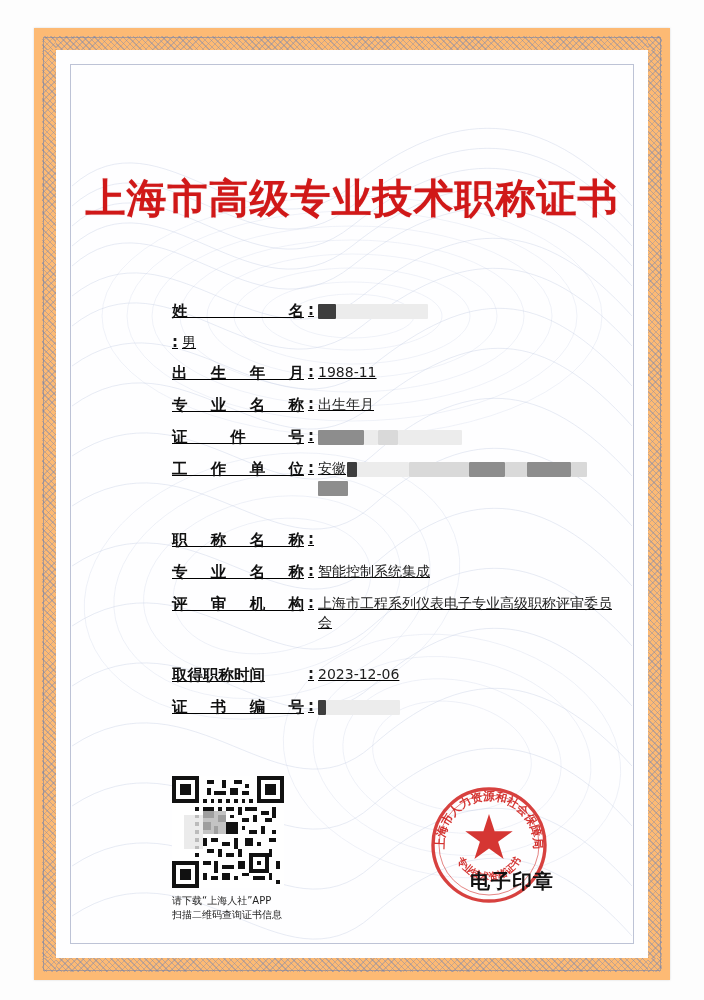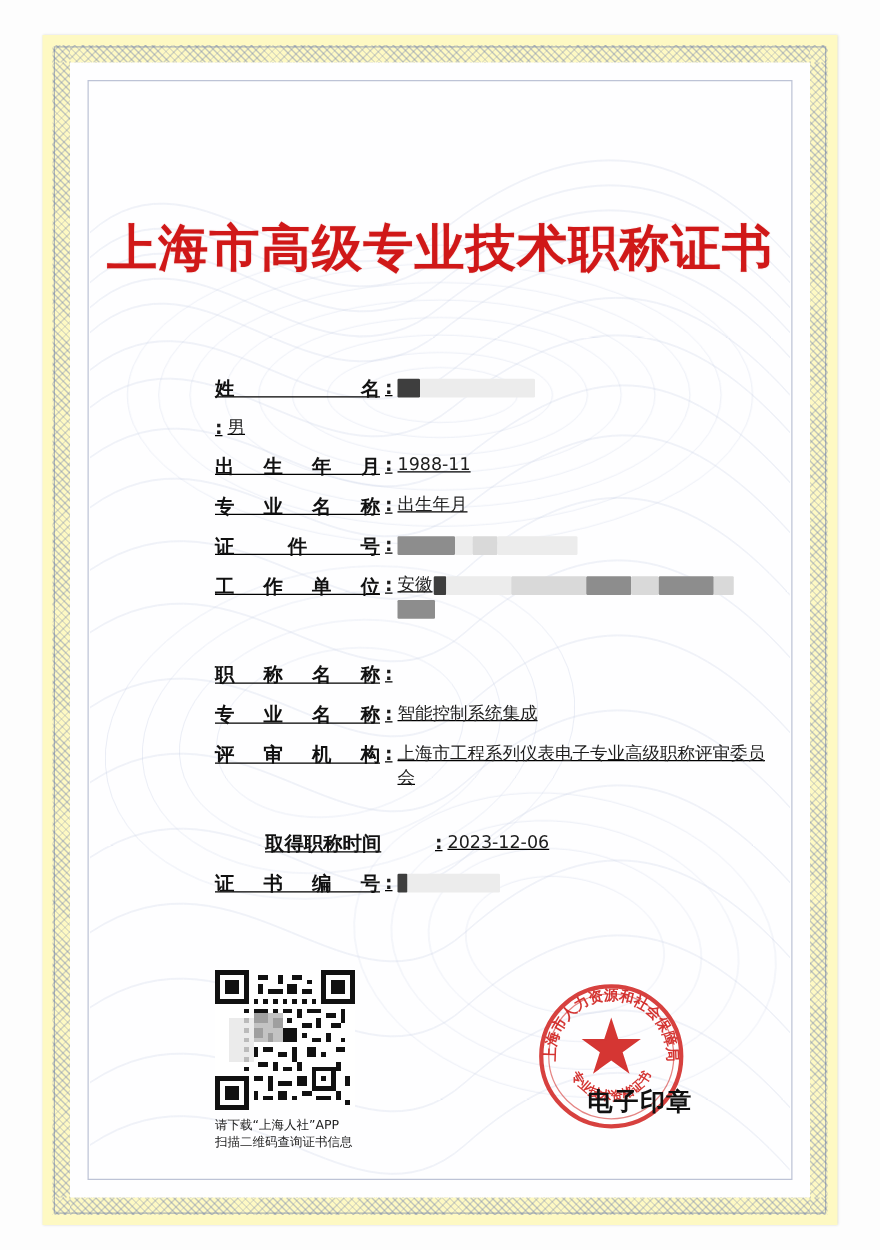--- a/index.html
+++ b/index.html
@@ -22,21 +22,21 @@
     background: #fdfdfd;
     overflow: hidden;
   }
 
   .cert-sheet {
     position: absolute;
     left: 34px;
     top: 28px;
     width: 636px;
     height: 952px;
-    background: #fef9c3;
+    background: #fdba74;
     box-shadow: 0 0 2px rgba(0,0,0,0.15);
   }
 
   
   .border-outer {
     position: absolute;
     left: 8px;
     top: 8px;
     right: 8px;
     bottom: 8px;
@@ -123,21 +123,20 @@
     font-size: 15.5px;
     letter-spacing: 0px;
     color: #111;
     text-align: justify;
     text-align-last: justify;
     padding-right: 4px;
   }
   .flabel.no-justify {
     text-align-last: left;
     text-align: right;
-    margin-left: 40px;
   }
   .fcolon {
     flex: 0 0 10px;
     font-weight: bold;
   }
   .fvalue {
     flex: 1;
     font-size: 14px;
     line-height: 19px;
     color: #1d1d1d;

